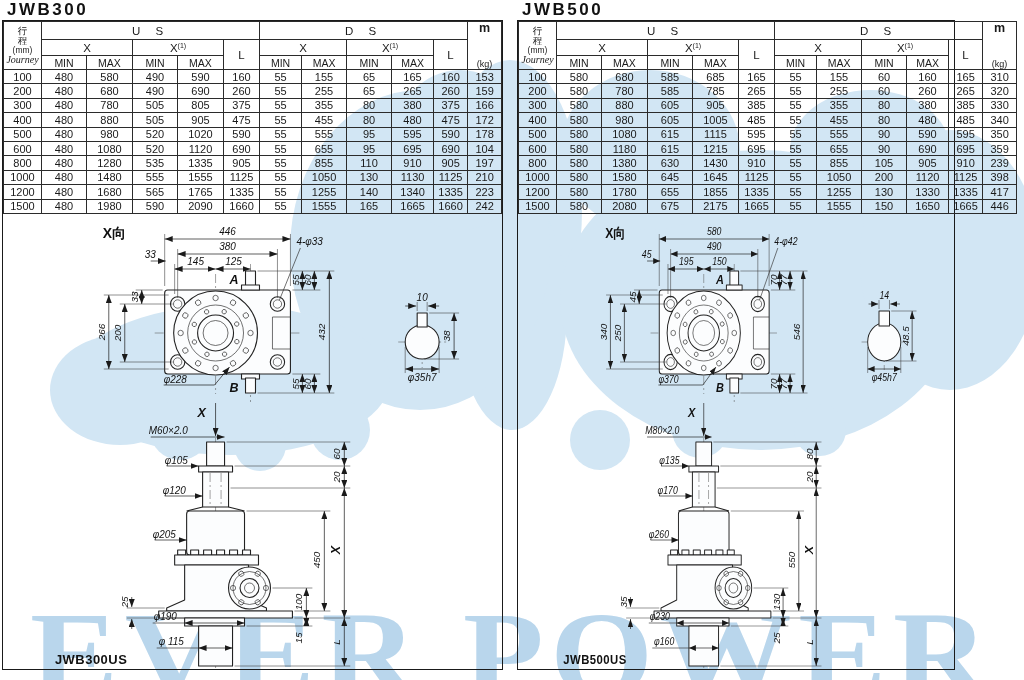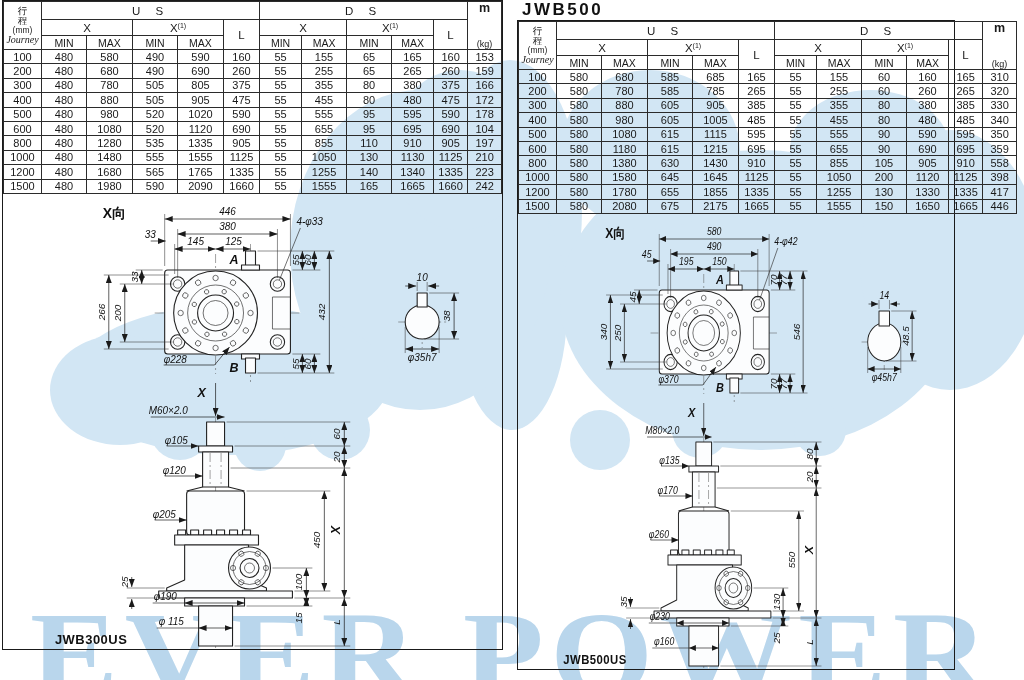--- a/index.html
+++ b/index.html
@@ -64,20 +64,21 @@
       <circle class="wmblob" cx="260" cy="445" r="26"></circle>
       <circle class="wmblob" cx="340" cy="430" r="30"></circle>
       <circle class="wmblob" cx="600" cy="440" r="30"></circle>
       <circle class="wmblob" cx="700" cy="430" r="28"></circle>
       <circle class="wmblob" cx="820" cy="430" r="26"></circle>
     </g>
     <text class="wmtext" x="30" y="695" font-size="120" letter-spacing="6" textLength="965" lengthAdjust="spacingAndGlyphs">EVER POWER</text>
   </svg>
 
   <div class="panel p0">
+    <div class="panel-title">JWB300</div>
     <div class="panel-body">
       <table class="tbl">
         <colgroup>
           <col style="width:38px">
             <col style="width:45px">
             <col style="width:46px">
             <col style="width:45px">
           <col style="width:46px">
             <col style="width:36px">
             <col style="width:42px">
@@ -618,21 +619,21 @@
               <td>580</td>
               <td>1380</td>
               <td>630</td>
               <td>1430</td>
               <td>910</td>
               <td>55</td>
               <td>855</td>
               <td>105</td>
               <td>905</td>
               <td>910</td>
-              <td>558</td>
+              <td>239</td>
             </tr>
             <tr>
               <td>1000</td>
               <td>580</td>
               <td>1580</td>
               <td>645</td>
               <td>1645</td>
               <td>1125</td>
               <td>55</td>
               <td>1050</td>

